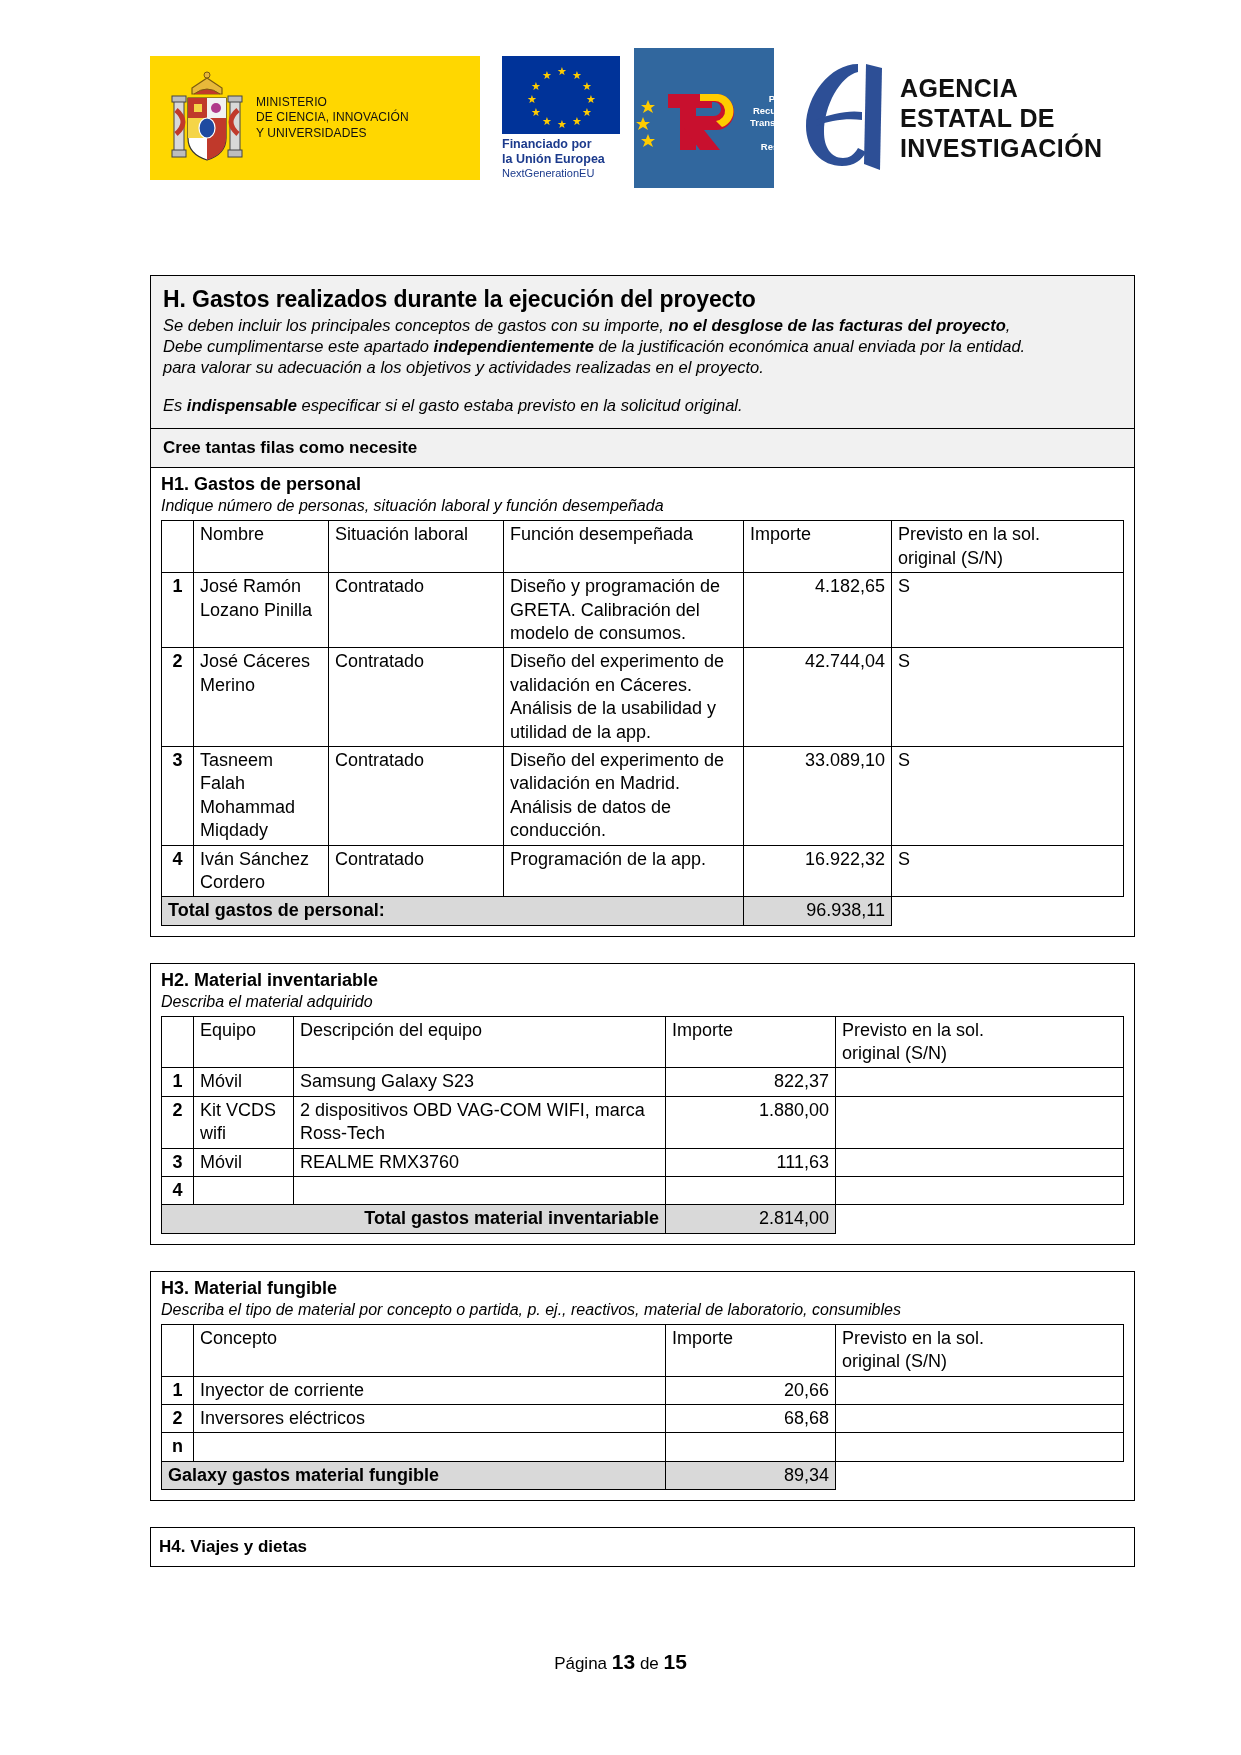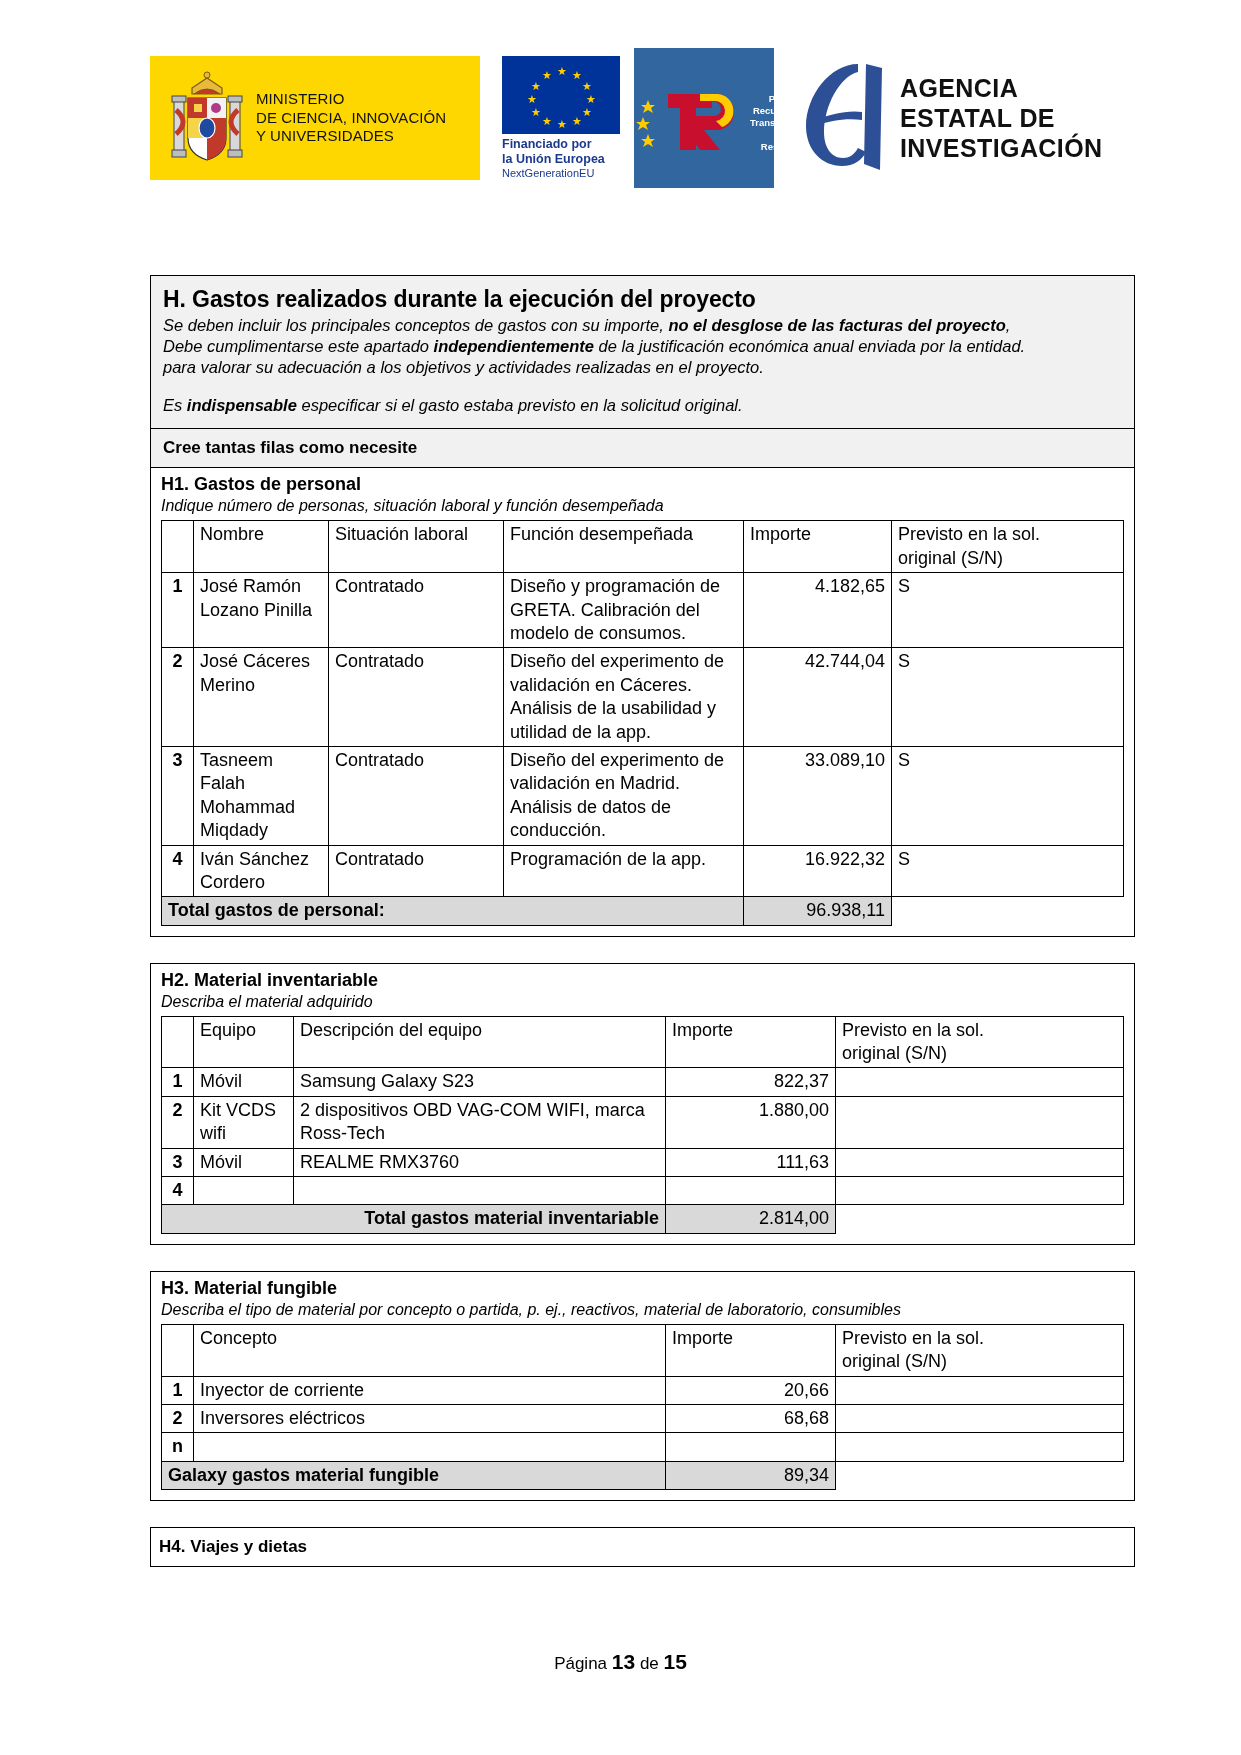--- a/index.html
+++ b/index.html
@@ -28,21 +28,21 @@
     padding-left:18px;
   }
   .escudo{
     width:78px; height:96px;
     position:relative;
     flex:0 0 auto;
   }
   .escudo svg{ display:block; }
   .ministerio-text{
     margin-left:10px;
-    font-size:15px;
+    font-size:12px;
     line-height:1.26;
     letter-spacing:.1px;
     color:#111;
     font-family:"Liberation Sans", sans-serif;
   }
 
   .logo-eu{
     width:118px; margin-left:22px;
     text-align:left;
   }

